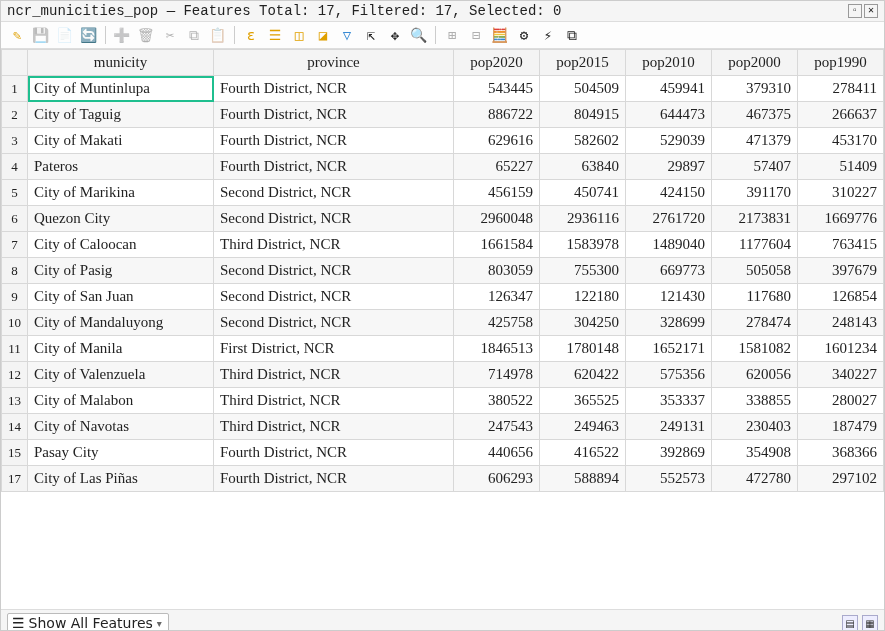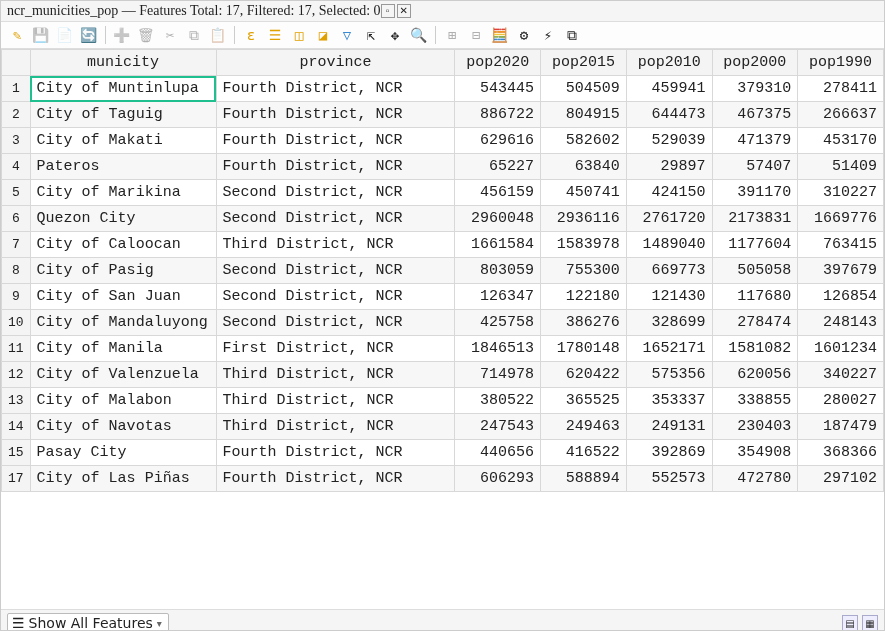--- a/index.html
+++ b/index.html
@@ -10,25 +10,25 @@
     background: #fff;
     color: #222;
     width: 885px;
     height: 631px;
     overflow: hidden;
     border: 1px solid #ccc;
   }
   .titlebar {
     display: flex;
     align-items: center;
-    justify-content: flex-start;
+    justify-content: space-between;
     padding: 2px 6px;
     background: #f5f5f5;
     border-bottom: 1px solid #ddd;
-    font-family: Liberation Serif, serif;
+    font-family: Liberation Mono, monospace;
     font-size: 14px;
   }
   .titlebar .wctrls { display:flex; gap:2px; }
   .titlebar .wctrls span {
     width:14px; height:14px; border:1px solid #999;
     display:flex; align-items:center; justify-content:center;
     font-size:10px; line-height:1; cursor:default;
   }
   .toolbar {
     display:flex; align-items:center; gap:4px;
@@ -37,21 +37,21 @@
   .toolbar .sep { width:1px; height:18px; background:#ccc; margin:0 2px; }
   .tb {
     width:20px; height:20px; display:flex; align-items:center; justify-content:center;
     font-size:14px; cursor:default; border-radius:2px;
   }
   .tb.disabled { opacity:0.35; }
   .table-wrap { overflow:auto; height:560px; }
   table.attr {
     border-collapse: collapse;
     width: 100%;
-    font-family: Liberation Mono, monospace;
+    font-family: Liberation Serif, serif;
     font-size: 15px;
   }
   table.attr th, table.attr td {
     border: 1px solid #d8d8d8;
     padding: 4px 6px;
     white-space: nowrap;
   }
   table.attr th {
     background: #f4f4f4;
     font-weight: normal;
@@ -249,21 +249,21 @@
           <td class="datacell num">122180</td>
           <td class="datacell num">121430</td>
           <td class="datacell num">117680</td>
           <td class="datacell num">126854</td>
         </tr>
         <tr>
           <td class="rownum">10</td>
           <td class="datacell txt">City of Mandaluyong</td>
           <td class="datacell txt">Second District, NCR</td>
           <td class="datacell num">425758</td>
-          <td class="datacell num">386276</td>
+          <td class="datacell num">304250</td>
           <td class="datacell num">328699</td>
           <td class="datacell num">278474</td>
           <td class="datacell num">248143</td>
         </tr>
         <tr>
           <td class="rownum">11</td>
           <td class="datacell txt">City of Manila</td>
           <td class="datacell txt">First District, NCR</td>
           <td class="datacell num">1846513</td>
           <td class="datacell num">1780148</td>

